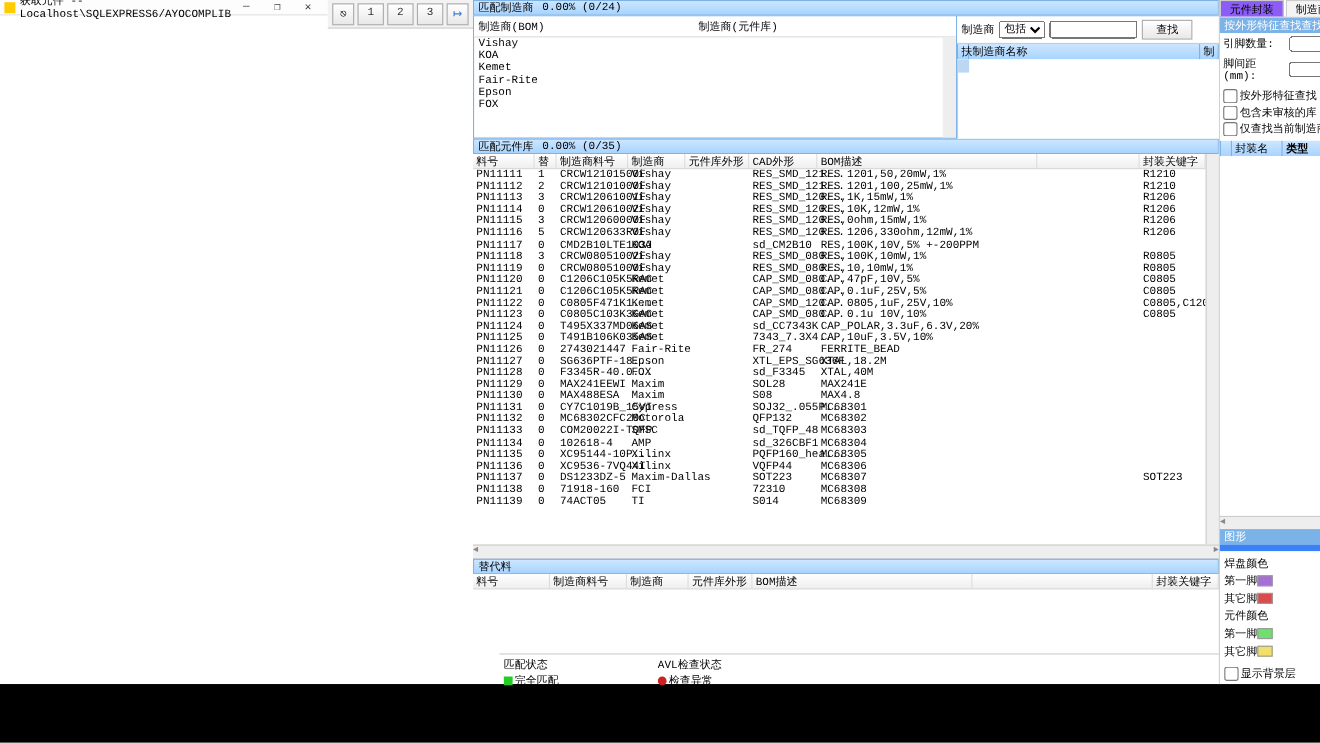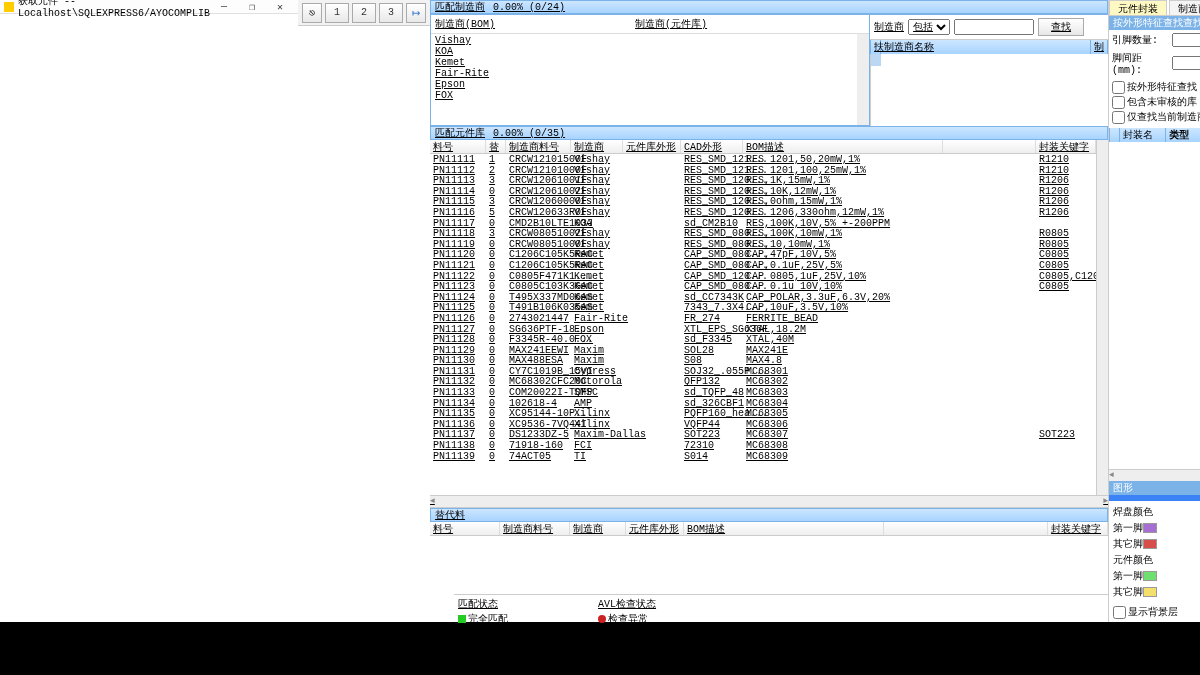--- a/index.html
+++ b/index.html
@@ -6,21 +6,21 @@
 body { background: #000; }
 .app { display: flex; flex-direction: row; width: 1200px; height: 622px; background: #fff; }
 .titlebar { display: flex; align-items: center; height: 14px; background: #fdfdfd; border-bottom: 1px solid #e0e0e0; padding: 0 4px; }
 .titlebar .icon { width: 10px; height: 10px; background: #fc0; margin-right: 4px; }
 .titlebar .title { flex: 1; }
 .titlebar .winbtn { width: 28px; text-align: center; color: #444; }
 .toolbar { display: flex; align-items: center; height: 26px; background: #f2f2f2; border-bottom: 1px solid #ccc; padding: 2px 4px; gap: 3px; }
 .tbtn { width: 20px; height: 20px; background: linear-gradient(#fff,#e8e8e8); border: 1px solid #aaa; display: flex; align-items: center; justify-content: center; }
 .tbtn.num { width: 24px; font-size: 12px; color: #333; }
 .body { display: flex; flex: 1; min-height: 0; }
-.left { display: flex; flex-direction: column; flex: 1; min-width: 0; text-decoration: underline; }
+.left { display: flex; flex-direction: column; flex: 1; min-width: 0; }
 .right { width: 310px; border-left: 1px solid #ccc; display: flex; flex-direction: column; }
 .section-hdr { background: linear-gradient(#cce6ff,#a8d4ff); border: 1px solid #7bb3e8; height: 14px; display: flex; align-items: center; padding: 0 4px; gap: 8px; }
 .row1 { display: flex; height: 112px; justify-content: flex-end; }
 .mfrbox { width: 440px; border: 1px solid #7bb3e8; display: flex; flex-direction: column; }
 .mfrbox .hdrbar { display: flex; background: #fff; border-bottom: 1px solid #ddd; padding: 2px 4px; gap: 140px; }
 .mfrbox .list { flex: 1; overflow: hidden; border-right: 12px solid #eee; padding: 1px 4px; position: relative; }
 .mfrbox .list .scb::after { content:"▲"; position:absolute; right:-11px; top:0; font-size:8px; color:#888; }
 .mfrbox .list .scb2::after { content:"▼"; position:absolute; right:-11px; bottom:0; font-size:8px; color:#888; }
 .mfrbox .list div { line-height: 11px; }
 .search { flex: 1; border-top: 1px solid #7bb3e8; display: flex; flex-direction: column; }
@@ -40,21 +40,21 @@
 .c1{width:56px}.c2{width:20px}.c3{width:65px}.c4{width:52px}.c5{width:58px}.c6{width:62px}.c7{width:200px}.c8{flex:1}.c9{width:60px}
 .sub { height: 72px; display: flex; flex-direction: column; }
 .subhdr { display: flex; background: linear-gradient(#fff,#eee); border-bottom: 1px solid #ccc; height: 14px; }
 .subhdr > div { border-right: 1px solid #ddd; padding: 0 3px; }
 .status { height: 28px; border-top: 1px solid #ccc; display: flex; padding: 2px 4px; gap: 90px; margin-left: 24px; }
 .statitem { display: flex; flex-direction: column; gap: 1px; }
 .dotg { display:inline-block; width:8px; height:8px; background:#2c2; vertical-align:middle; margin-right:2px; }
 .dotr { display:inline-block; width:8px; height:8px; background:#c22; vertical-align:middle; margin-right:2px; border-radius:50%; }
 .tabs { display: flex; height: 16px; border-bottom: 1px solid #ccc; }
 .tab { padding: 1px 8px; border: 1px solid #ccc; border-bottom: none; background: #f4f4f4; margin-right: 2px; }
-.tab.active { background: #fef9c3; }
+.tab.active { background: #8b5cf6; }
 .bluebar { background: #7bb3e8; color: #fff; height: 14px; display: flex; align-items: center; padding: 0 4px; }
 .form { padding: 3px; }
 .formrow { display: flex; align-items: center; margin-bottom: 2px; gap: 2px; }
 .formrow label { width: 58px; }
 .formrow input, .formrow select { height: 14px; width: 52px; font-size: 9px; }
 .formrow .til { width: 8px; text-align: center; }
 .ck { display: flex; align-items: center; gap: 2px; margin: 1px 0; }
 .btnpair { display: flex; gap: 8px; justify-content: flex-end; padding: 2px 8px; }
 .btn { padding: 1px 12px; border: 1px solid #aaa; background: linear-gradient(#fff,#e8e8e8); }
 .graphic { display: flex; border-top: 6px solid #3b82f6; }

